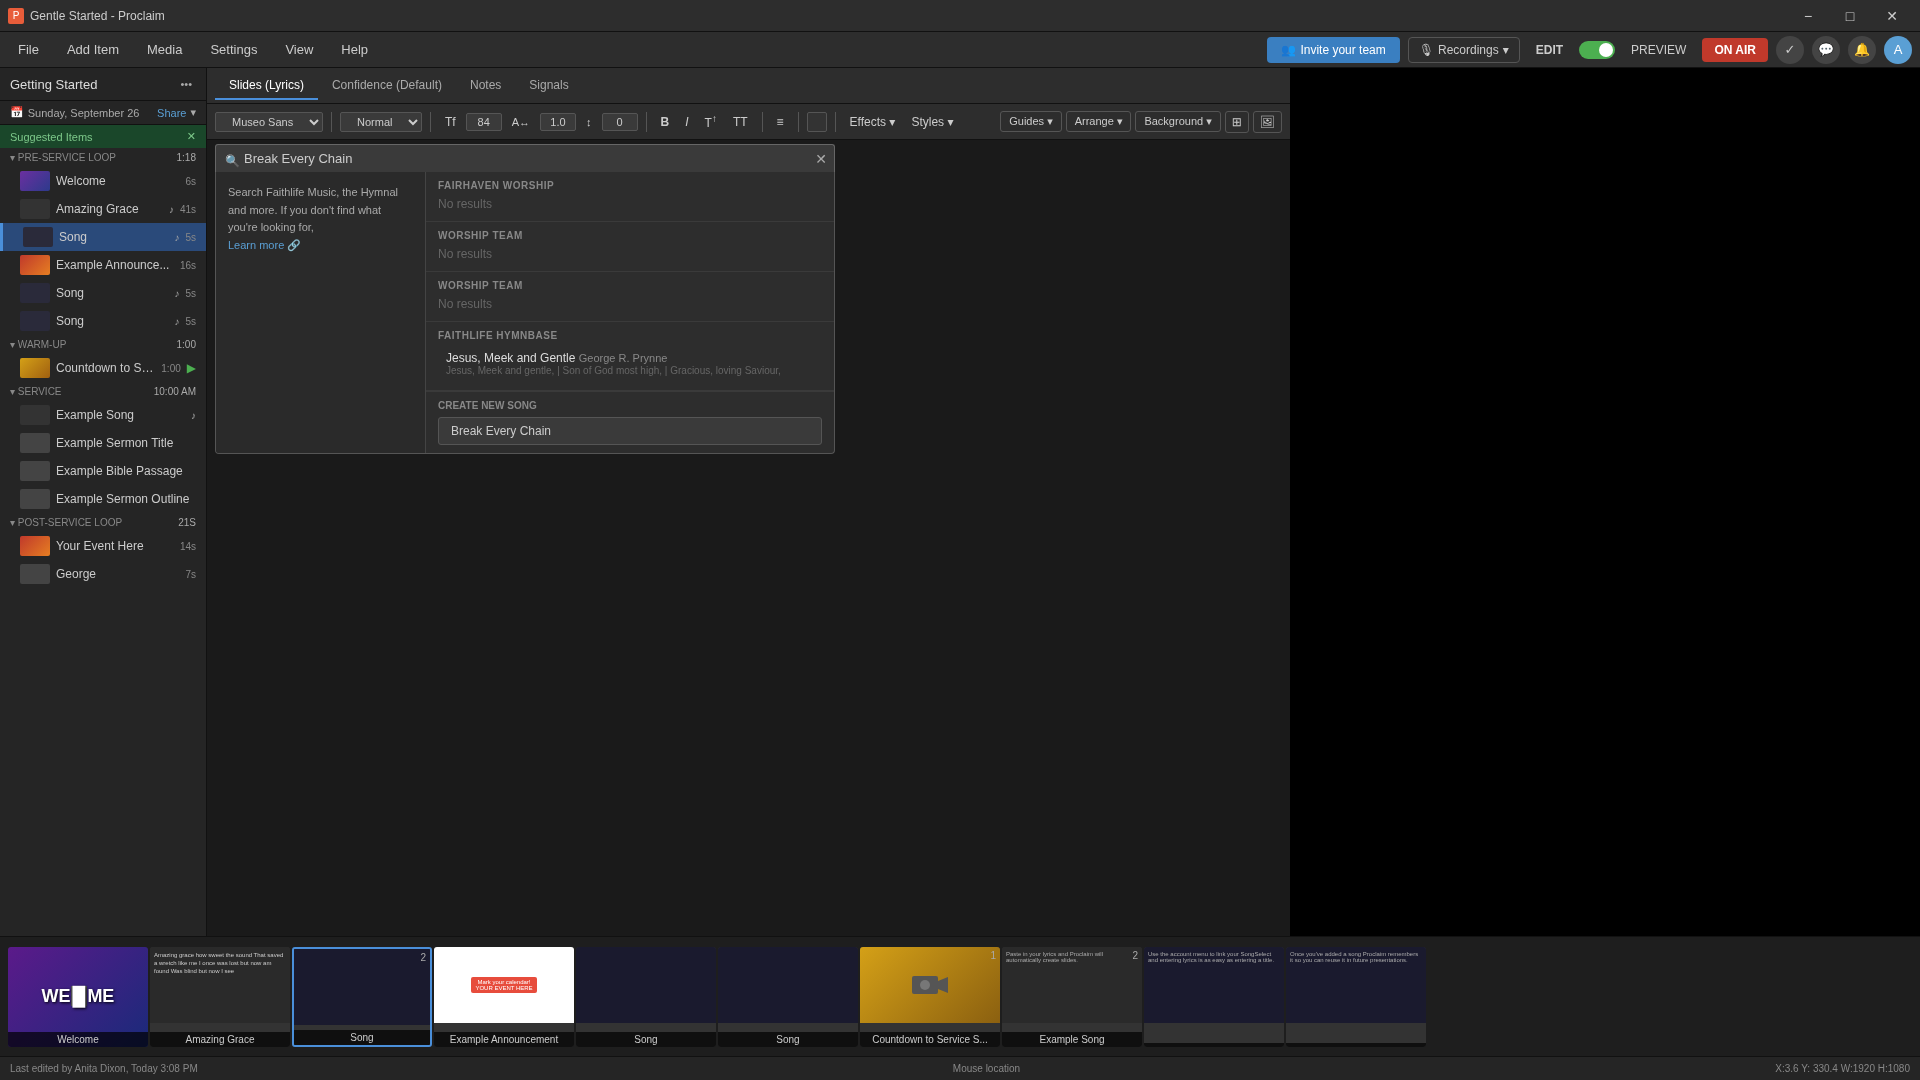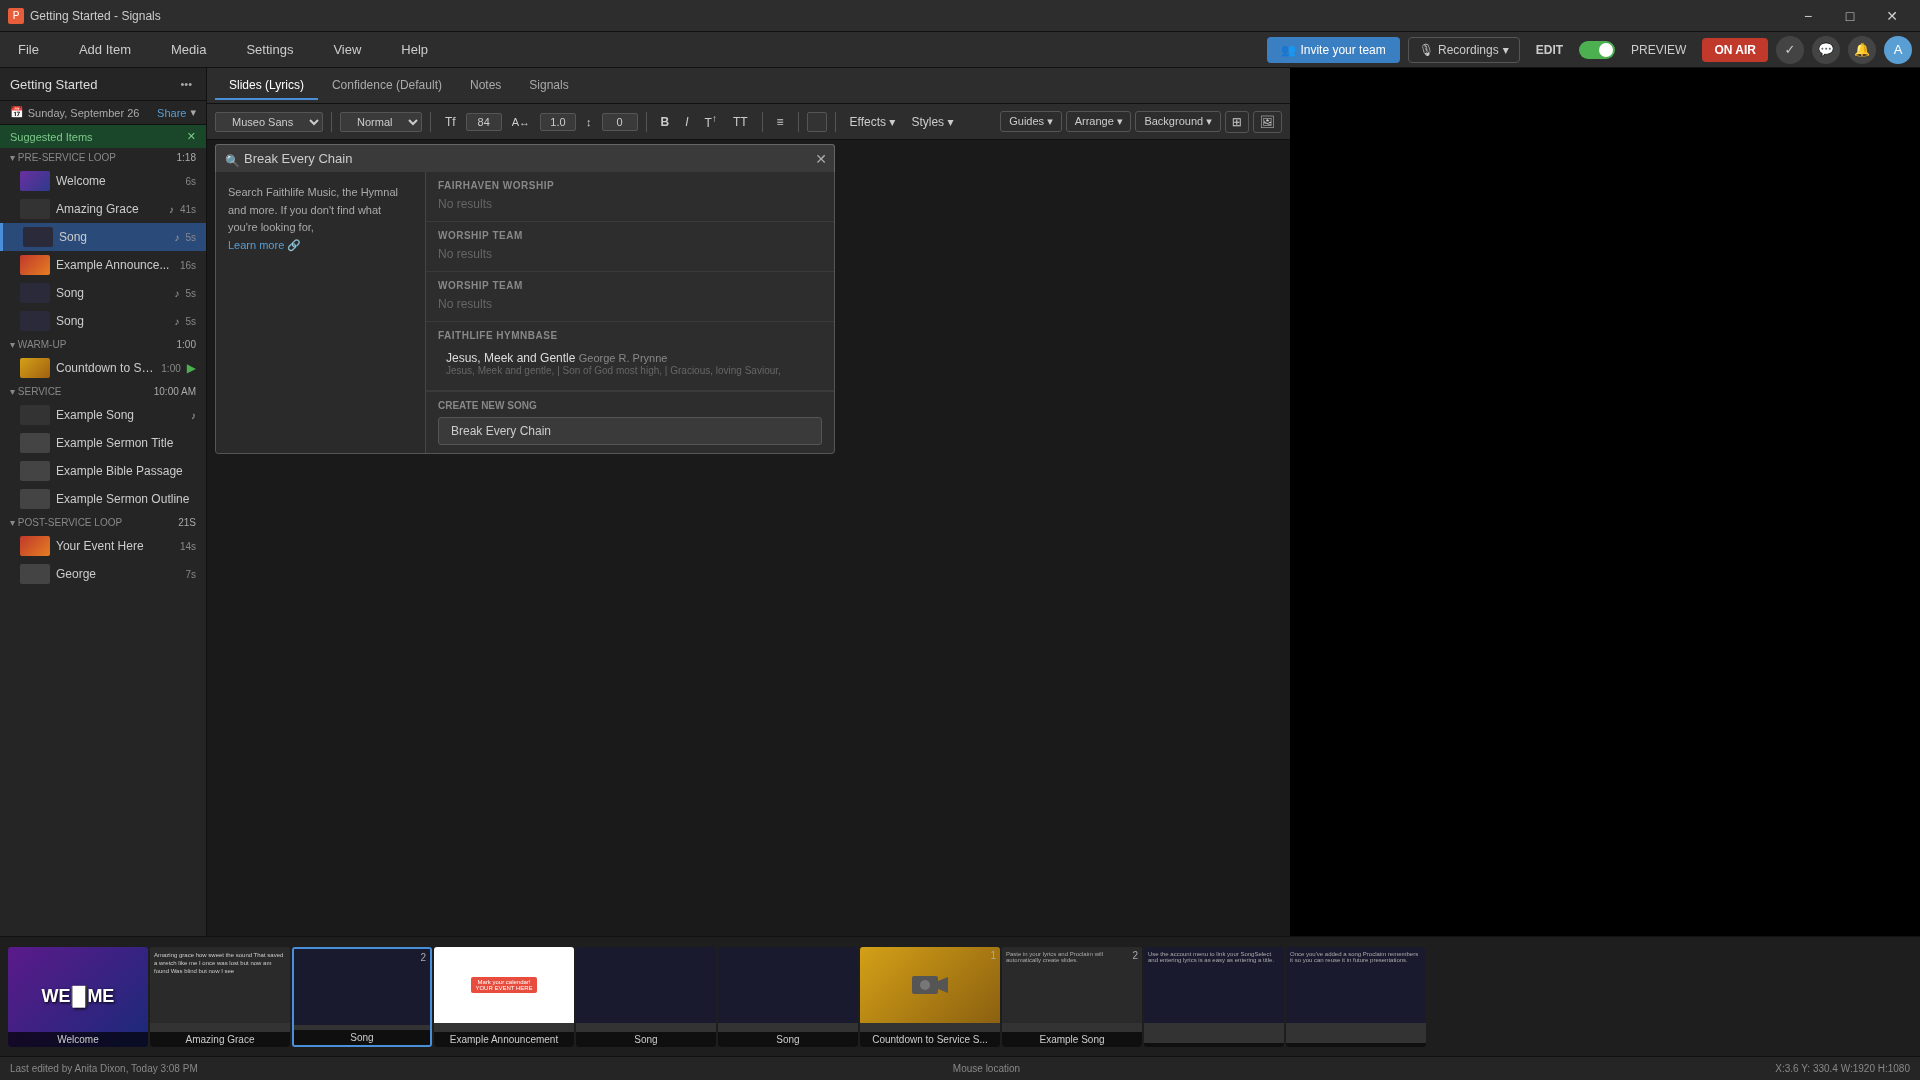--- a/index.html
+++ b/index.html
@@ -23,21 +23,21 @@
     
     #menubar {
       background: #2d2d2d;
       height: 36px;
       display: flex;
       align-items: center;
       padding: 0 8px;
       border-bottom: 1px solid #111;
       justify-content: space-between;
     }
-    #menubar-left { display: flex; align-items: center; gap: 20px; }
+    #menubar-left { display: flex; align-items: center; gap: 8px; }
     .menu-item { padding: 4px 10px; cursor: pointer; border-radius: 3px; color: #ccc; font-size: 13px; }
     #menubar-right { display: flex; align-items: center; gap: 8px; }
     .invite-btn { background: #3a7fc1; color: white; border: none; padding: 6px 14px; border-radius: 4px; cursor: pointer; font-size: 12px; display: flex; align-items: center; gap: 4px; }
     .recordings-btn { background: none; border: 1px solid #555; color: #ccc; padding: 5px 10px; border-radius: 4px; cursor: pointer; font-size: 12px; display: flex; align-items: center; gap: 4px; }
     .edit-btn { background: none; border: none; color: #ccc; padding: 5px 8px; font-size: 12px; cursor: pointer; font-weight: bold; }
     .toggle-switch { width: 36px; height: 18px; background: #555; border-radius: 9px; position: relative; cursor: pointer; }
     .toggle-switch.on { background: #4caf50; }
     .toggle-switch::after { content: ''; position: absolute; width: 14px; height: 14px; background: white; border-radius: 50%; top: 2px; left: 2px; transition: left 0.2s; }
     .toggle-switch.on::after { left: 20px; }
     .preview-btn { background: none; border: none; color: #ccc; padding: 5px 8px; font-size: 12px; cursor: pointer; }
@@ -392,21 +392,21 @@
       height: 30px;
       fill: #666;
     }
   </style>
 </head>
 <body>
 
 <div id="titlebar">
   <div id="titlebar-left">
     <div class="app-icon">P</div>
-    <span>Getting Started - Signals</span>
+    <span>Gentle Started - Proclaim</span>
   </div>
   <div id="titlebar-controls">
     <button>−</button>
     <button>□</button>
     <button class="close-btn">✕</button>
   </div>
 </div>
 
 <div id="menubar">
   <div id="menubar-left">

